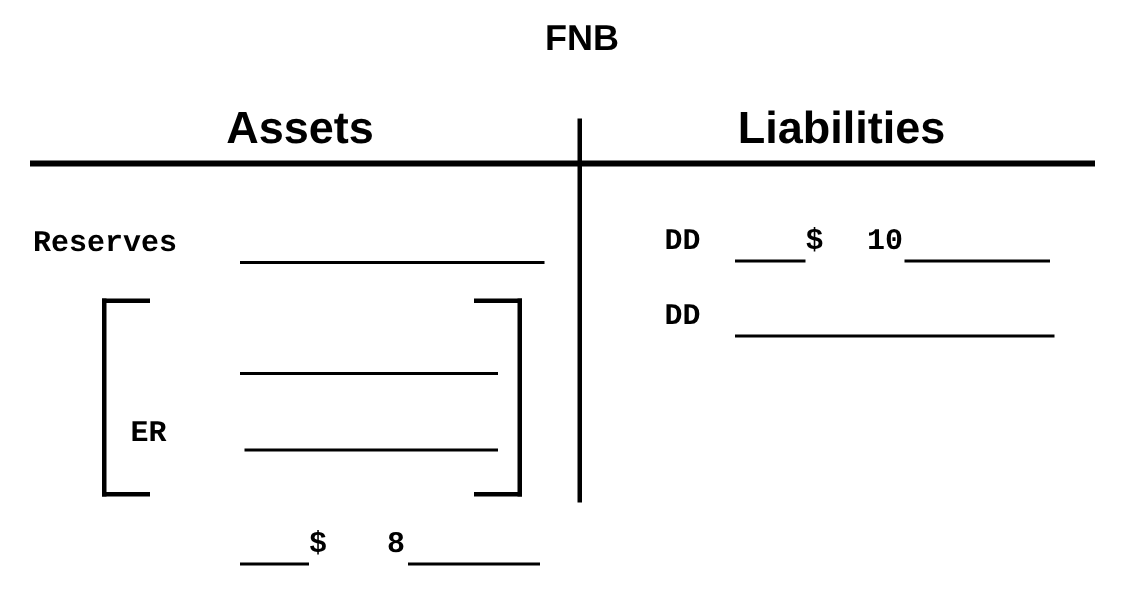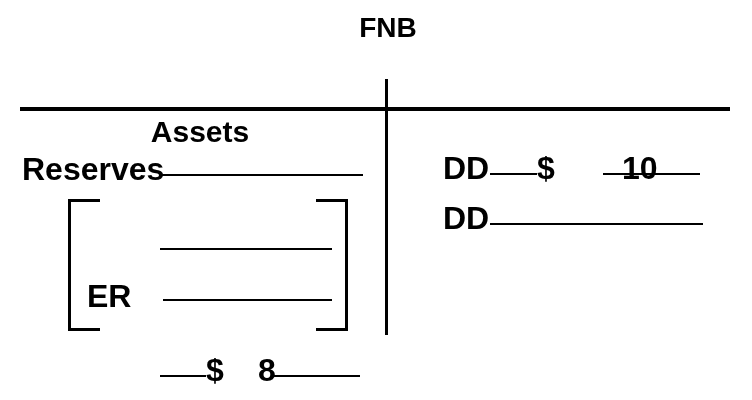--- a/index.html
+++ b/index.html
@@ -12,26 +12,26 @@
     color: #000000;
     overflow: hidden;
   }
   .txt {
     position: absolute;
     font-weight: bold;
     line-height: 1;
     white-space: nowrap;
     color: #000;
   }
-  .title-txt { font-size: 28px; text-align: center; }
+  .title-txt { font-size: 24px; text-align: center; }
   .hdr-txt   { font-size: 30px; text-align: center; }
-  .lbl       { font-size: 32px; }
+  .lbl       { font-size: 20px; font-family: Liberation Mono, monospace; }
 
   #title       { left: 330px; top: 14px;  width: 116px; }
-  #hdr-assets  { left: 100px; top: 71px;  width: 200px; margin-top: 46px; }
+  #hdr-assets  { left: 100px; top: 71px;  width: 200px; }
   #hdr-liab    { left: 461px; top: 71px;  width: 200px; }
 
   .rule { position: absolute; background: #000; }
   #hline { left: 20px;  top: 107px; width: 710px; height: 4px; }
   #vline { left: 385px; top: 79px;  width: 3px;   height: 256px; }
 
   .blank-line { position: absolute; background: #000; height: 2px; }
   #ln-reserves { left: 160px; top: 174px; width: 203px; }
   #ln-req      { left: 160px; top: 248px; width: 172px; }
   #ln-er       { left: 163px; top: 299px; width: 169px; }
@@ -42,21 +42,21 @@
   #ln-dd2      { left: 490px; top: 223px; width: 213px; }
 
   #lbl-reserves { left: 22px;  top: 153px; }
   #lbl-req      { left: 101px; top: 229px; }
   #lbl-er       { left: 87px; top: 280px; }
   #lbl-loan     { left: 25px;  top: 354px; }
   #loan-cur     { left: 206px; top: 354px; }
   #loan-amt     { left: 258px; top: 354px; }
   #lbl-dd1      { left: 443px; top: 152px; }
   #dd1-cur      { left: 537px; top: 152px; }
-  #dd1-amt      { left: 578px; top: 152px; margin-left: 44px; }
+  #dd1-amt      { left: 578px; top: 152px; }
   #lbl-dd2      { left: 443px; top: 202px; }
 
   .bracket { position: absolute; box-sizing: border-box; width: 32px; height: 132px; top: 199px; }
   #bracket-left {
     left: 68px;
     border-left: 3px solid #000;
     border-top: 3px solid #000;
     border-bottom: 3px solid #000;
   }
   #bracket-right {
@@ -67,20 +67,21 @@
   }
 </style>
 </head>
 <body>
 
 <div id="canvas">
 
   <div id="title" class="txt title-txt">FNB</div>
 
   <div id="hdr-assets" class="txt hdr-txt">Assets</div>
+  <div id="hdr-liab" class="txt hdr-txt">Liabilities</div>
 
   <div id="hline" class="rule"></div>
   <div id="vline" class="rule"></div>
 
   <div id="lbl-reserves" class="txt lbl">Reserves</div>
   <div id="ln-reserves" class="blank-line"></div>
 
   <div id="bracket-left" class="bracket"></div>
   <div id="bracket-right" class="bracket"></div>
 

